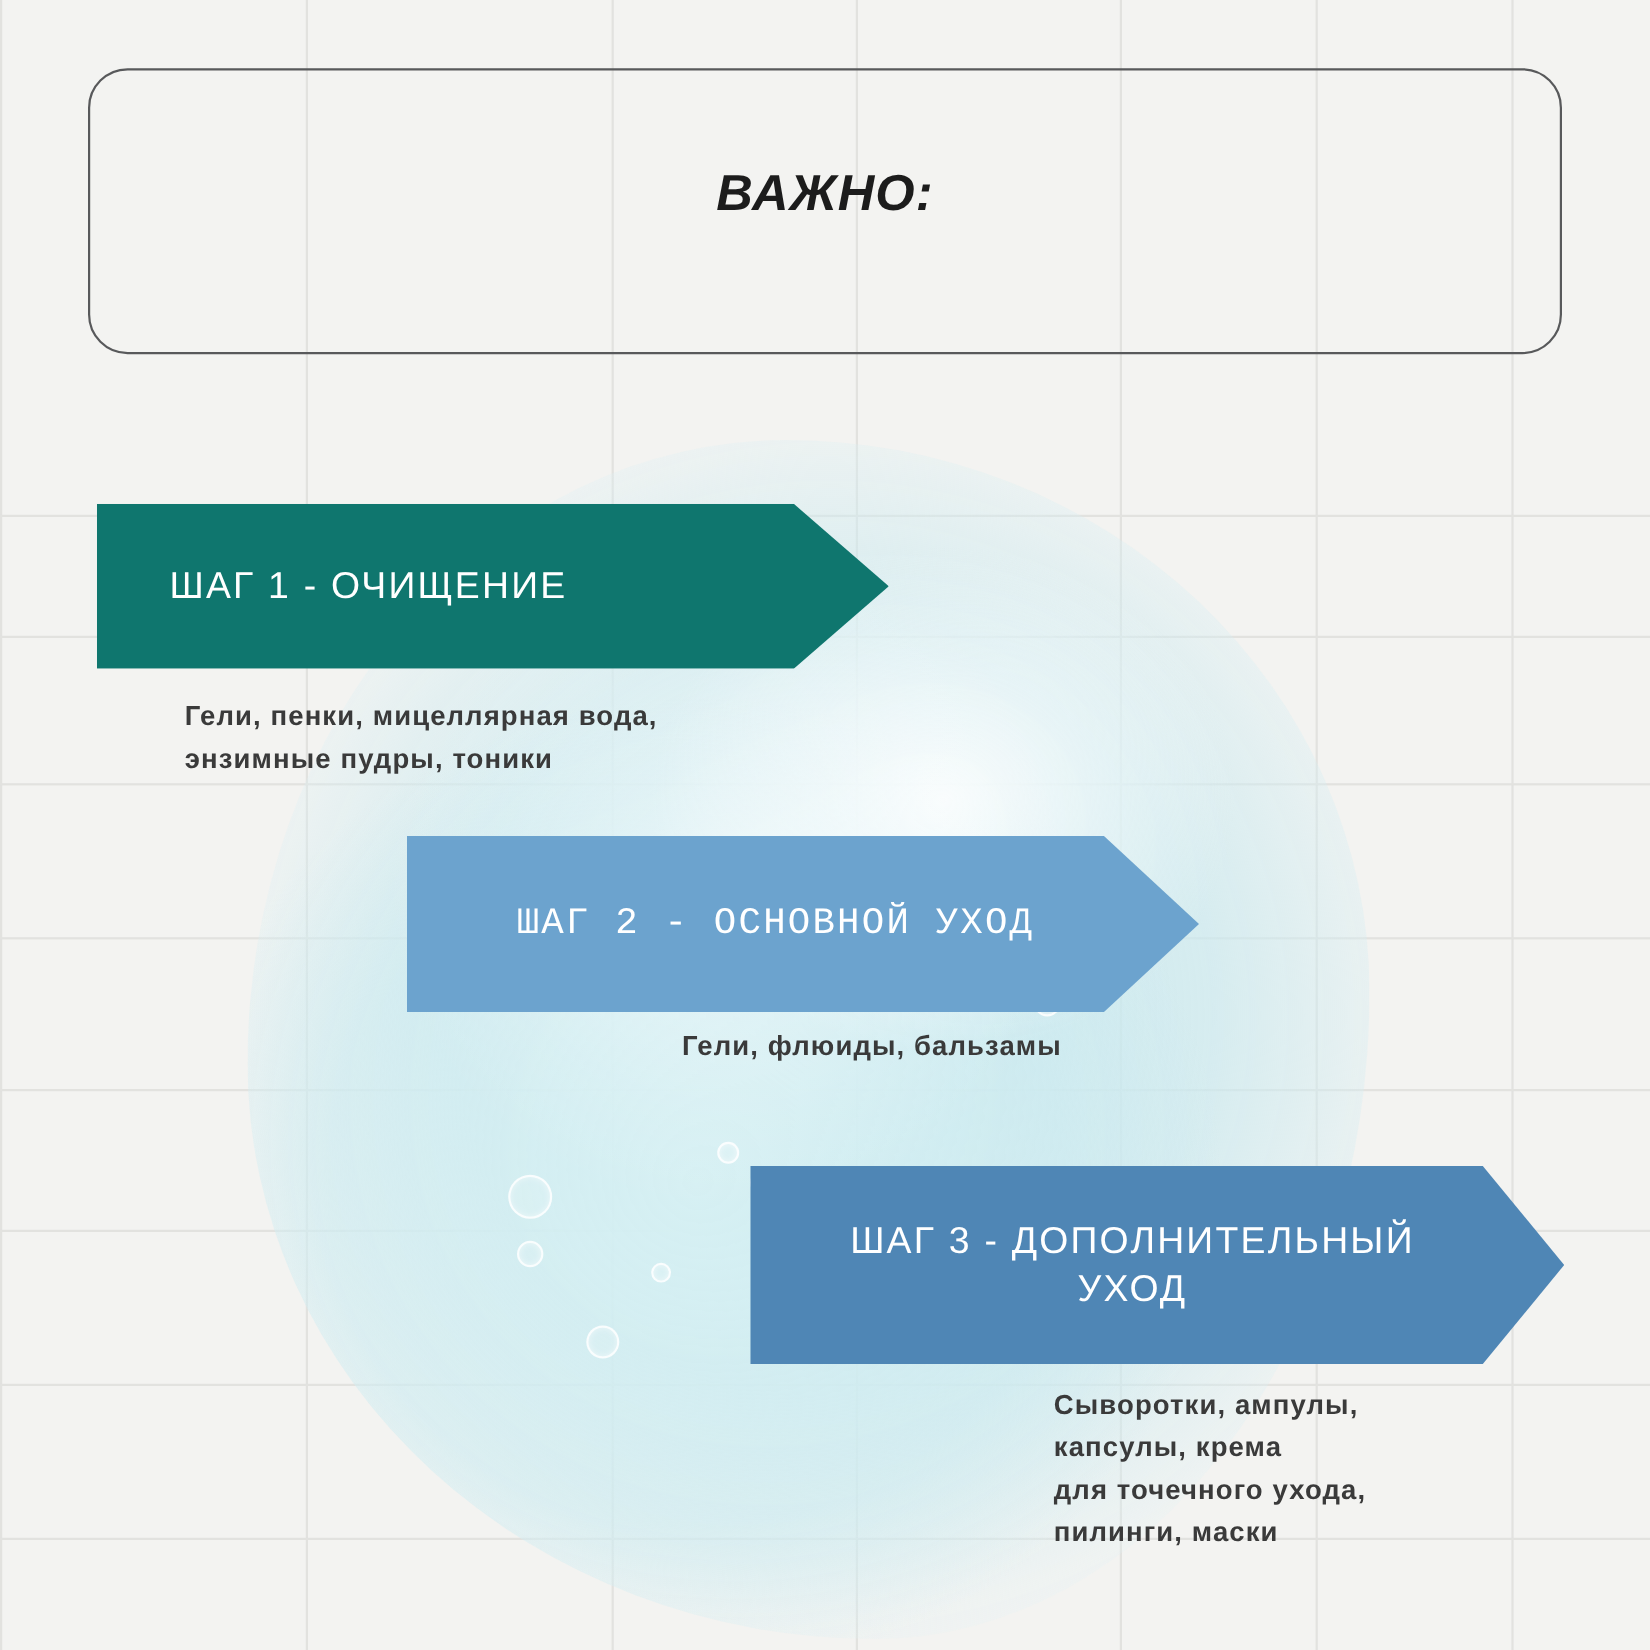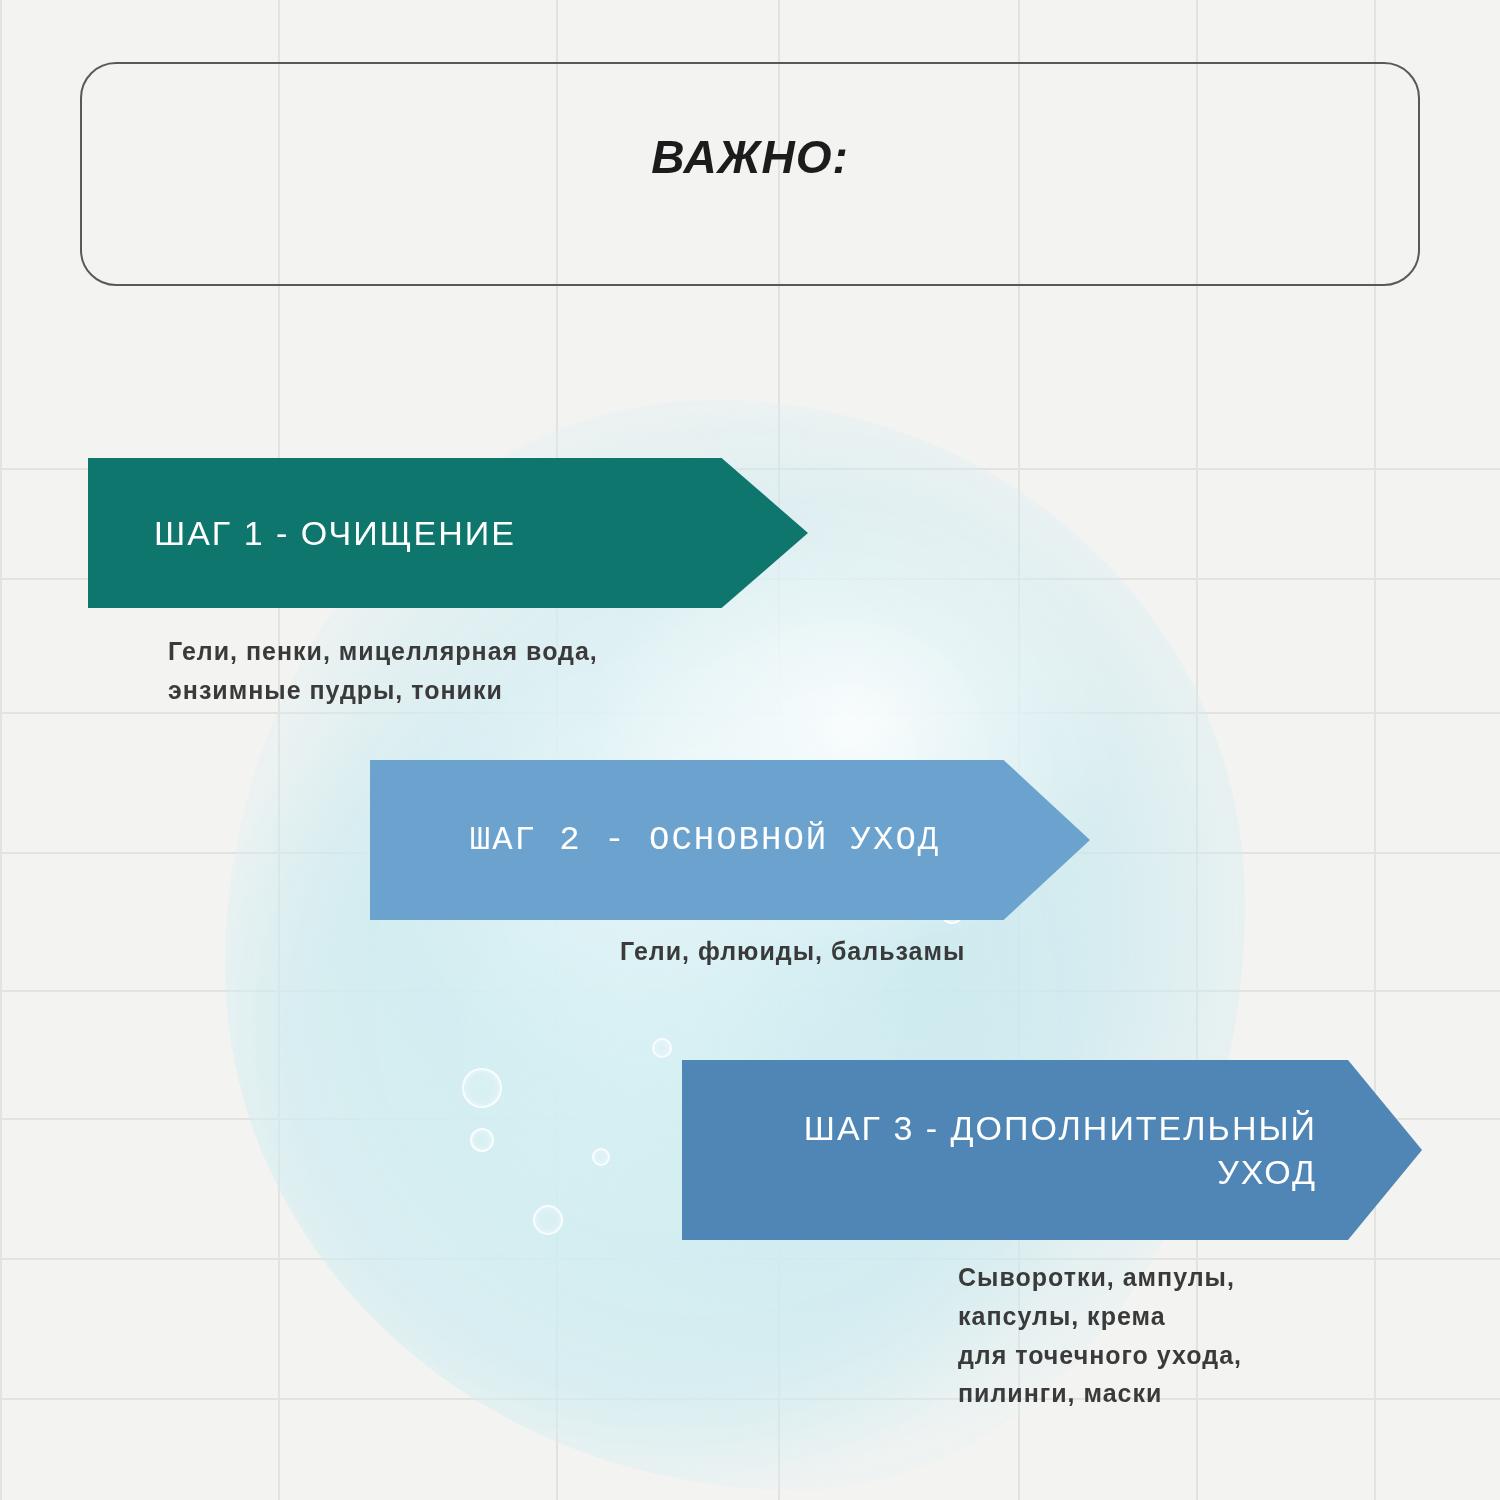--- a/index.html
+++ b/index.html
@@ -61,21 +61,21 @@
     background: rgba(255,255,255,0.12);
     box-shadow: inset 0 0 6px rgba(255,255,255,0.5);
   }
 
   
   .important-box {
     position: absolute;
     left: 80px;
     top: 62px;
     width: 1340px;
-    height: 224px;
+    height: 260px;
     box-sizing: border-box;
     border: 2px solid #58595b;
     border-radius: 36px;
     display: flex;
     flex-direction: column;
     align-items: center;
     justify-content: center;
     padding: 22px 28px;
   }
   .important-title {
@@ -137,21 +137,21 @@
   #step3 {
     left: 682px;
     top: 1060px;
     width: 740px;
     height: 180px;
     background: #4f86b5;
     clip-path: polygon(0 0, 90% 0, 100% 50%, 90% 100%, 0 100%);
     padding-left: 60px;
     padding-right: 105px;
   }
-  #step3 .arrow-text { text-align: right; }
+  #step3 .arrow-text { text-align: center; }
 
   
   .caption {
     position: absolute;
     color: #3a3a3a;
     font-size: 25px;
     line-height: 1.55;
     letter-spacing: 1px;
     white-space: pre-line;
     font-weight: bold;

